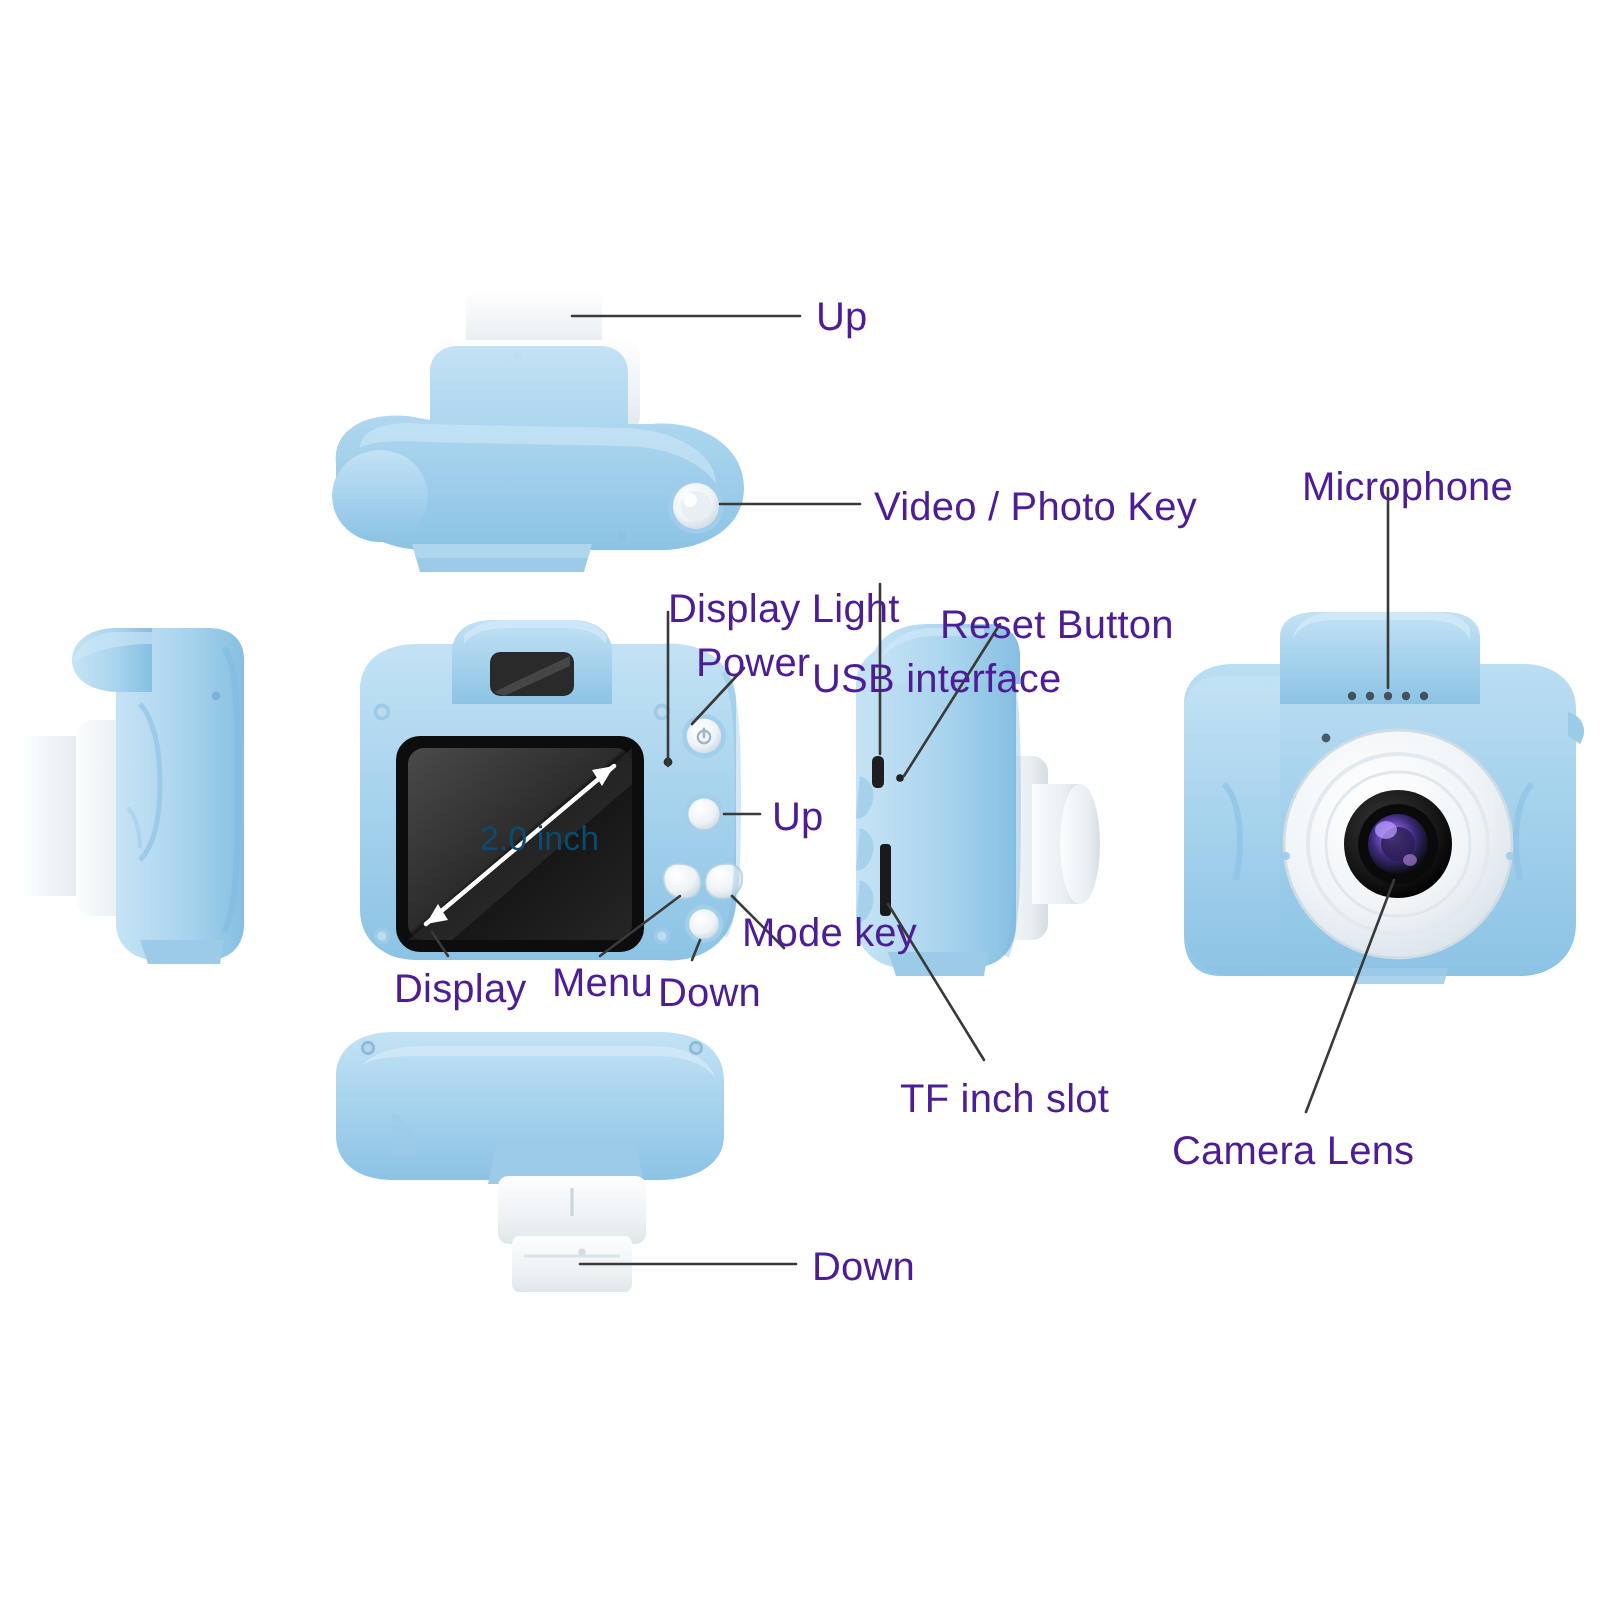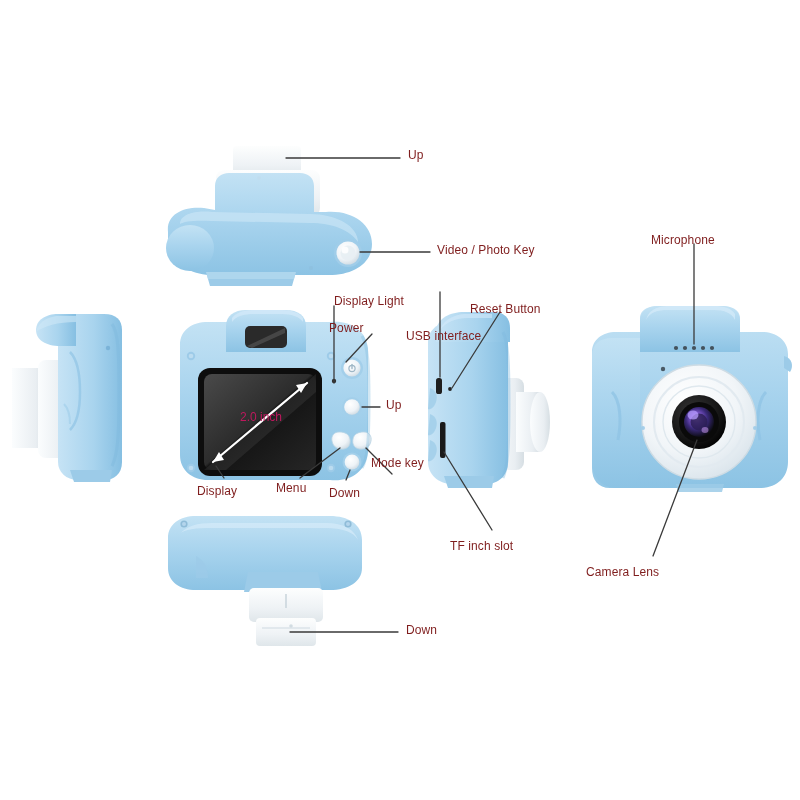--- a/index.html
+++ b/index.html
@@ -8,31 +8,31 @@
     background:#ffffff;
     font-family:"Liberation Sans", sans-serif;
     position:relative;
     overflow:hidden;
   }
   #stage{position:absolute;left:0;top:0;width:800px;height:800px;}
   #stage svg{position:absolute;left:0;top:0;}
   .lbl{
     position:absolute;
     font-family:"Liberation Sans", sans-serif;
-    font-size:12px;
-    color:#7f1d1d;
+    font-size:20px;
+    color:#4c1d95;
     white-space:nowrap;
     letter-spacing:.1px;
     line-height:1;
   }
   .screen-txt{
     position:absolute;
     font-family:"Liberation Sans", sans-serif;
-    font-size:12px;
-    color:#be185d;
+    font-size:17px;
+    color:#0c4a6e;
     white-space:nowrap;
   }
 </style>
 </head>
 <body>
 
 <div id="stage">
 
   <svg width="800" height="800" viewBox="0 0 800 800">
     <defs>
@@ -373,21 +373,21 @@
       <line x1="290" y1="632" x2="398" y2="632"></line>
     </g>
   </svg>
 
   <div class="lbl" style="left:408px;top:149px;">Up</div>
 
   <div class="lbl" style="left:437px;top:244px;">Video / Photo Key</div>
 
   <div class="lbl" style="left:302px;top:295px;margin-left:32px;">Display Light</div>
 
-  <div class="lbl" style="left:329px;top:322px;">Power</div>
+  <div class="lbl" style="left:348px;top:322px;">Power</div>
 
   <div class="lbl" style="left:386px;top:399px;">Up</div>
 
   <div class="lbl" style="left:197px;top:485px;">Display</div>
 
   <div class="lbl" style="left:276px;top:482px;">Menu</div>
 
   <div class="lbl" style="left:329px;top:487px;">Down</div>
 
   <div class="lbl" style="left:371px;top:457px;">Mode key</div>

